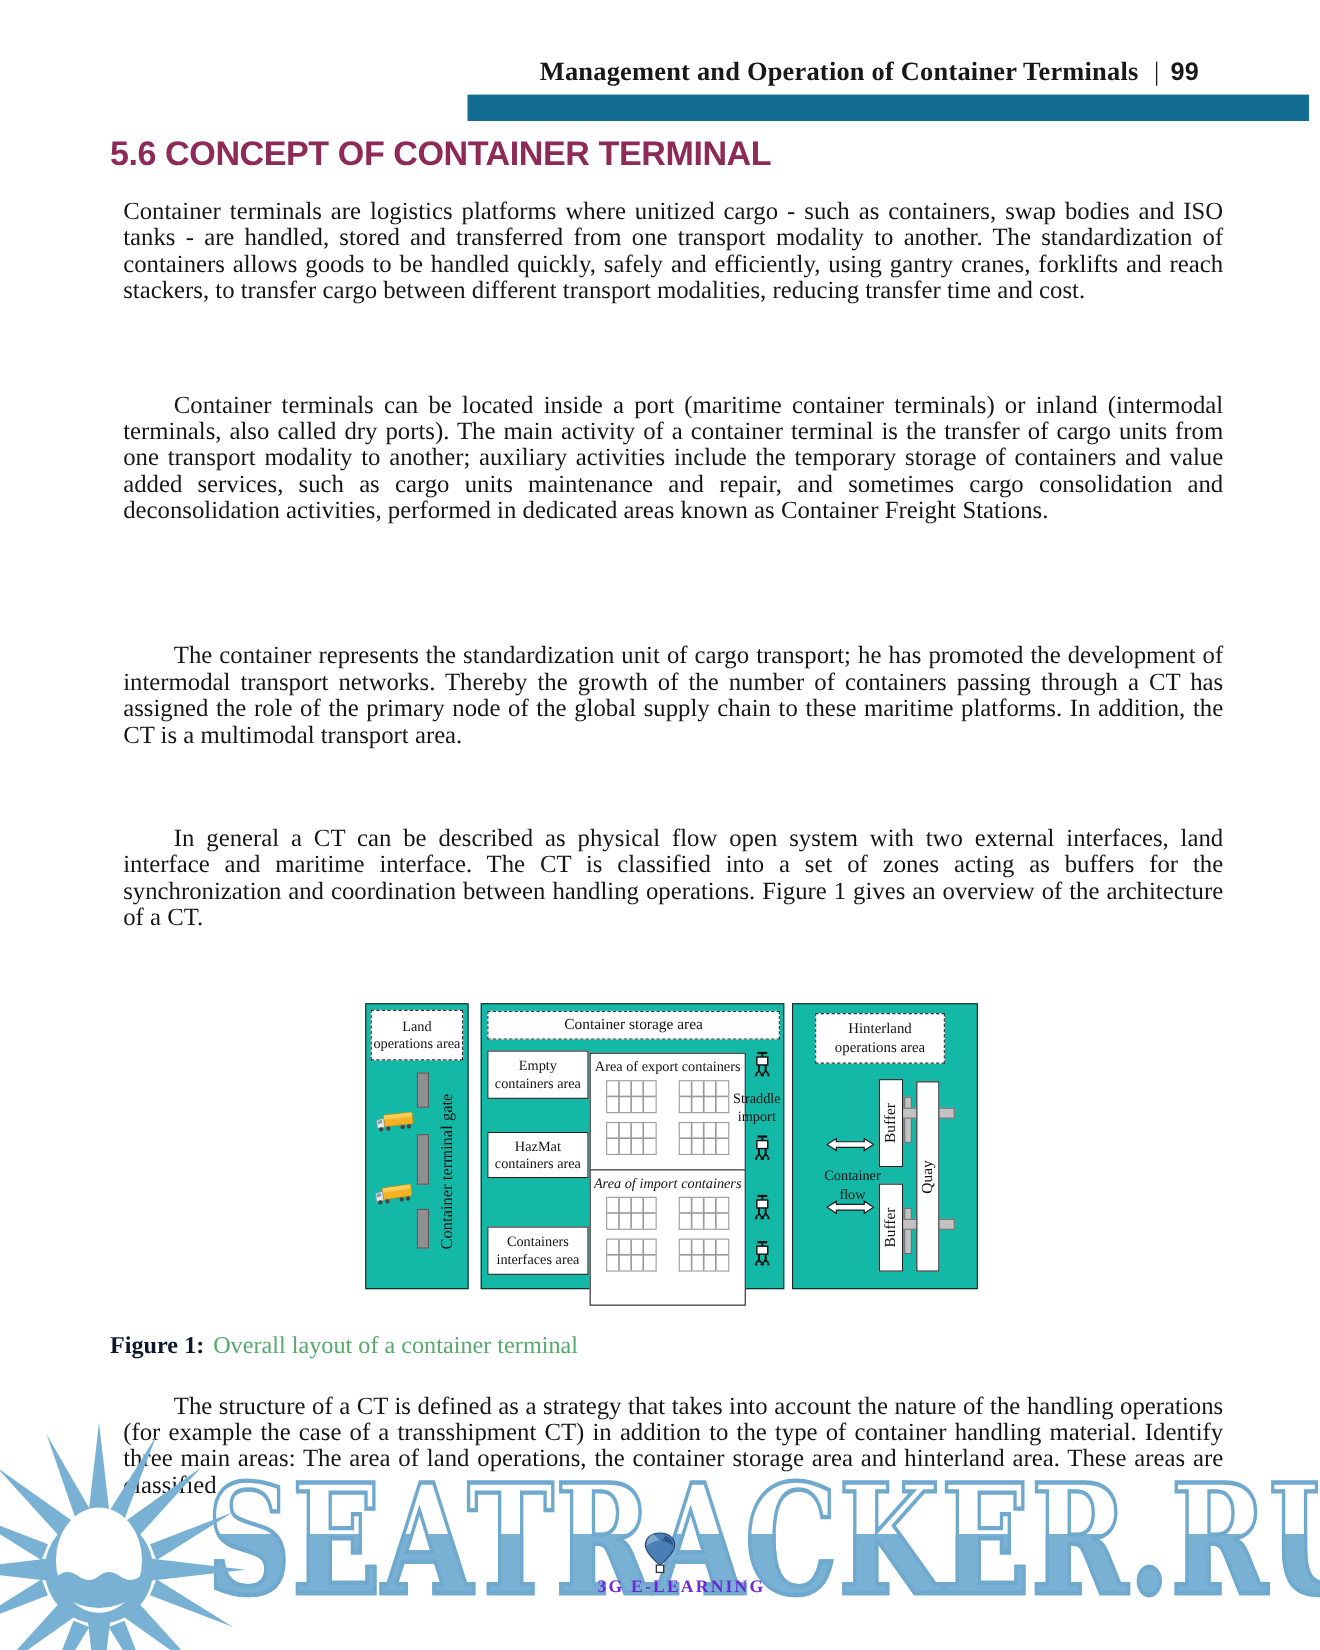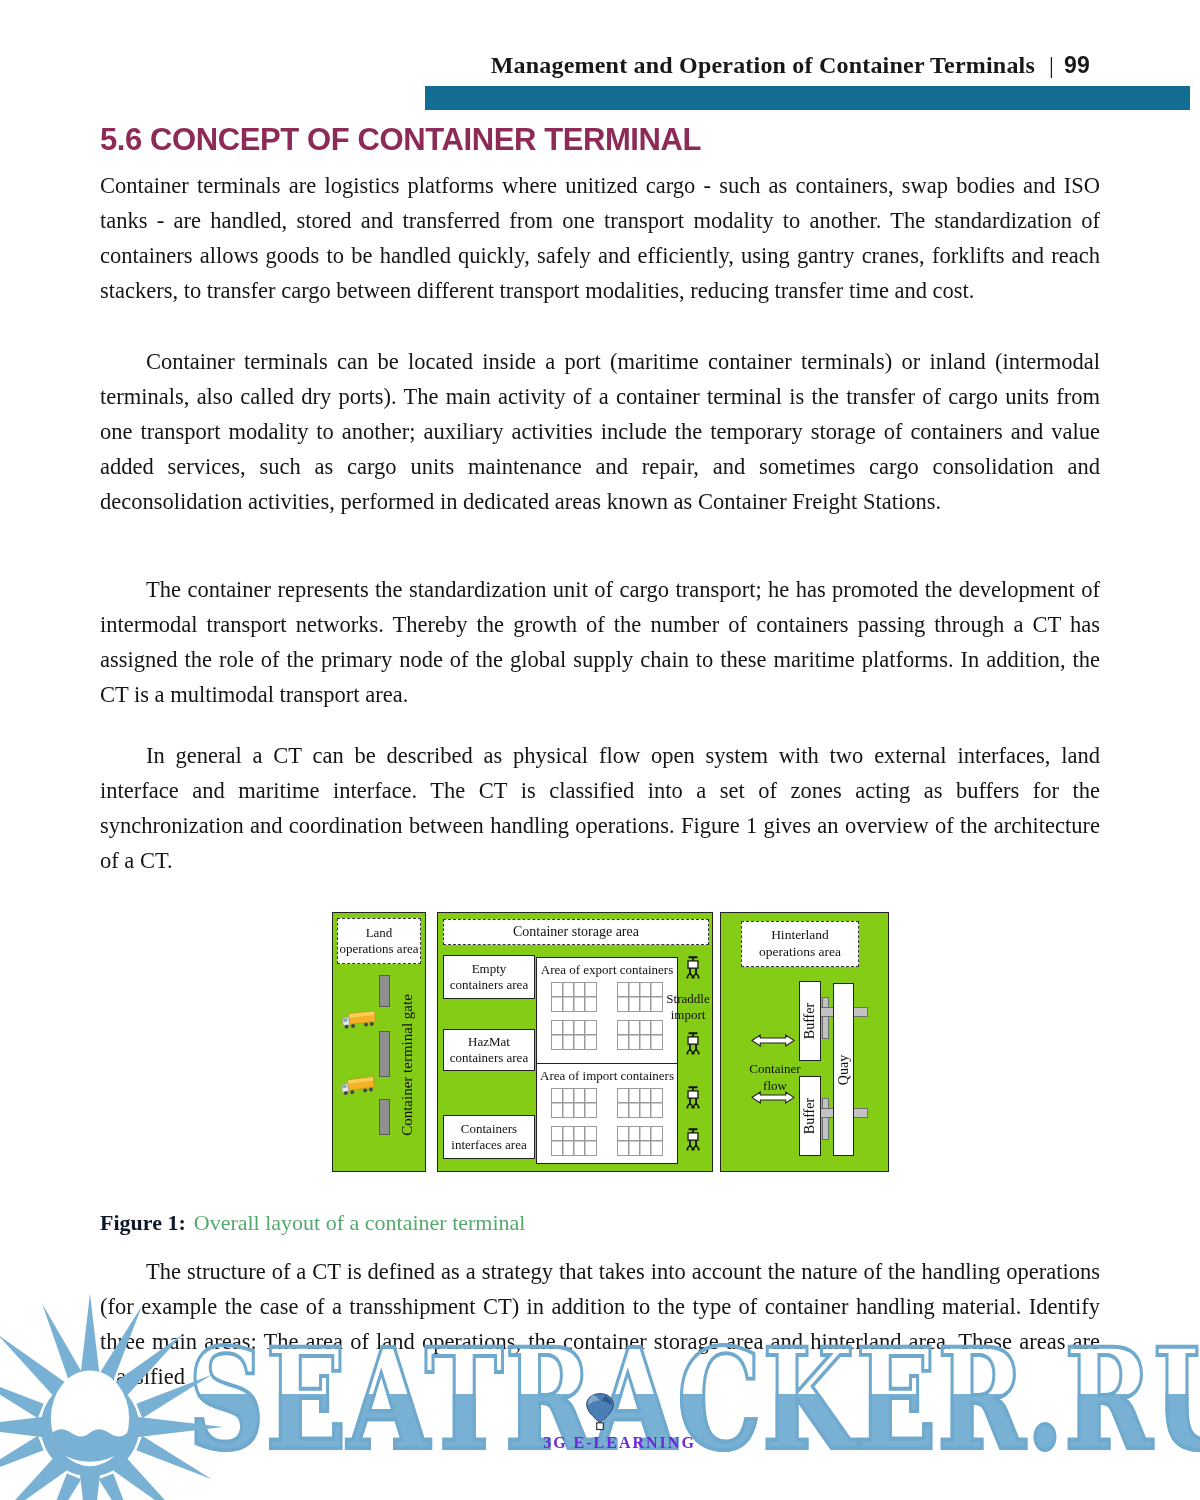--- a/index.html
+++ b/index.html
@@ -19,33 +19,33 @@
   
   #section-heading{
     position:absolute; left:100px; top:122px; width:1000px;
     font-family:"Liberation Sans",sans-serif; font-weight:700; font-size:31px;
     color:#8e2a57; letter-spacing:-0.4px; white-space:nowrap;
   }
 
   
   .para{
     position:absolute; left:100px; width:1000px;
-    font-family:"Liberation Serif",serif; font-size:22.5px; line-height:35px;
-    color:#151515; text-align:justify; margin:0;
+    font-family:"Liberation Serif",serif; font-size:22.5px; line-height:24px;
+    color:#151515; text-align:justify; margin:12px;
   }
   .indent{text-indent:46px;}
   #p1{top:168px;}
   #p2{top:344px;}
   #p3{top:572px;}
   #p4{top:738px;}
   #p5{top:1254px;}
 
   
   #figure{position:absolute; left:330px; top:908px; width:548px; height:266px; z-index:1;}
-  .panel{position:absolute; border:1.7px solid #222; background:#84cc16;}
+  .panel{position:absolute; border:1.7px solid #222; background:#14b8a6;}
   .dashedbox{
     position:absolute; border:1.6px dashed #333; background:#fff;
     font-family:"Liberation Serif",serif; color:#111; text-align:center;
     display:flex; align-items:center; justify-content:center; line-height:1.25;
   }
   .solidbox{
     position:absolute; border:1.5px solid #222; background:#fff;
     font-family:"Liberation Serif",serif; color:#111; text-align:center;
     display:flex; align-items:center; justify-content:center; line-height:1.25;
   }
@@ -152,21 +152,21 @@
     <div class="solidbox" style="left:5px;top:202px;width:92px;height:44px;font-size:13px;padding:0 3px;">Containers interfaces area</div>
 
     <div class="solidbox" style="left:98px;top:44px;width:142px;height:124px;">
       <div class="boxtitle" style="font-size:13px;">Area of export containers</div>
       <div class="cgrid" style="left:14px;top:24px;"></div>
       <div class="cgrid" style="left:80px;top:24px;"></div>
       <div class="cgrid" style="left:14px;top:62px;"></div>
       <div class="cgrid" style="left:80px;top:62px;"></div>
     </div>
 
-    <div class="solidbox" style="left:98px;top:150px;width:142px;height:101px;">
+    <div class="solidbox" style="left:98px;top:150px;width:142px;height:124px;font-style:italic;">
       <div class="boxtitle" style="font-size:13px;">Area of import containers</div>
       <div class="cgrid" style="left:14px;top:24px;"></div>
       <div class="cgrid" style="left:80px;top:24px;"></div>
       <div class="cgrid" style="left:14px;top:62px;"></div>
       <div class="cgrid" style="left:80px;top:62px;"></div>
     </div>
 
     <svg class="abs" style="left:246px;top:42px;" width="18" height="25" viewBox="0 0 20 26">
       <rect x="5" y="0.5" width="10" height="2.2" fill="#111"></rect>
         <rect x="9" y="2.7" width="2" height="3" fill="#111"></rect>

